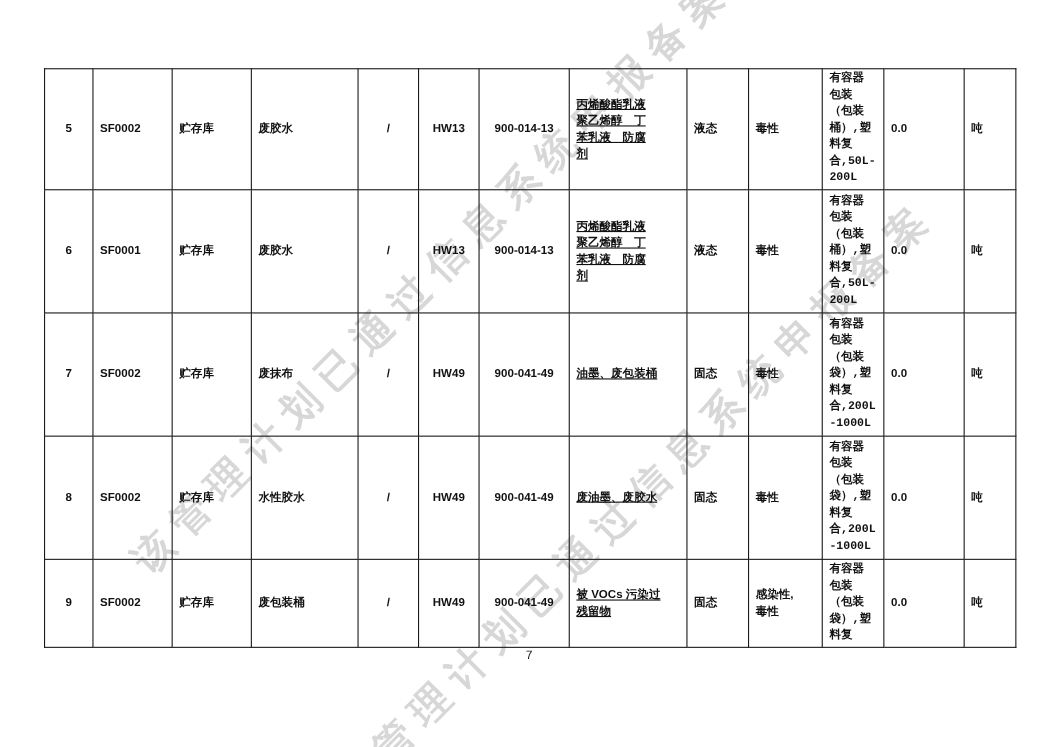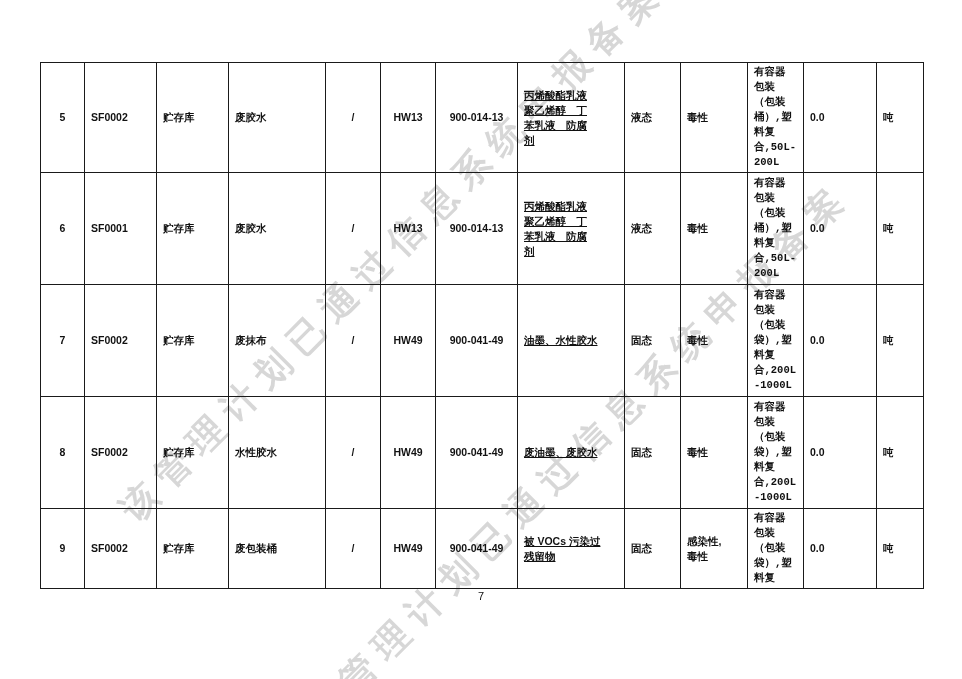--- a/index.html
+++ b/index.html
@@ -149,21 +149,21 @@
     </tr>
 
     <tr class="r-b">
       <td class="c-center">7</td>
       <td>SF0002</td>
       <td>贮存库</td>
       <td>废抹布</td>
       <td class="c-center">/</td>
       <td class="c-center">HW49</td>
       <td class="c-center">900-041-49</td>
-      <td class="c-desc">油墨、水性胶水</td>
+      <td class="c-desc">油墨、废包装桶</td>
       <td>固态</td>
       <td>毒性</td>
       <td class="c-pack">有容器
 包装
 （包装
 袋）,塑
 料复
 合,200L
 -1000L</td>
       <td class="c-right">0.0</td>

